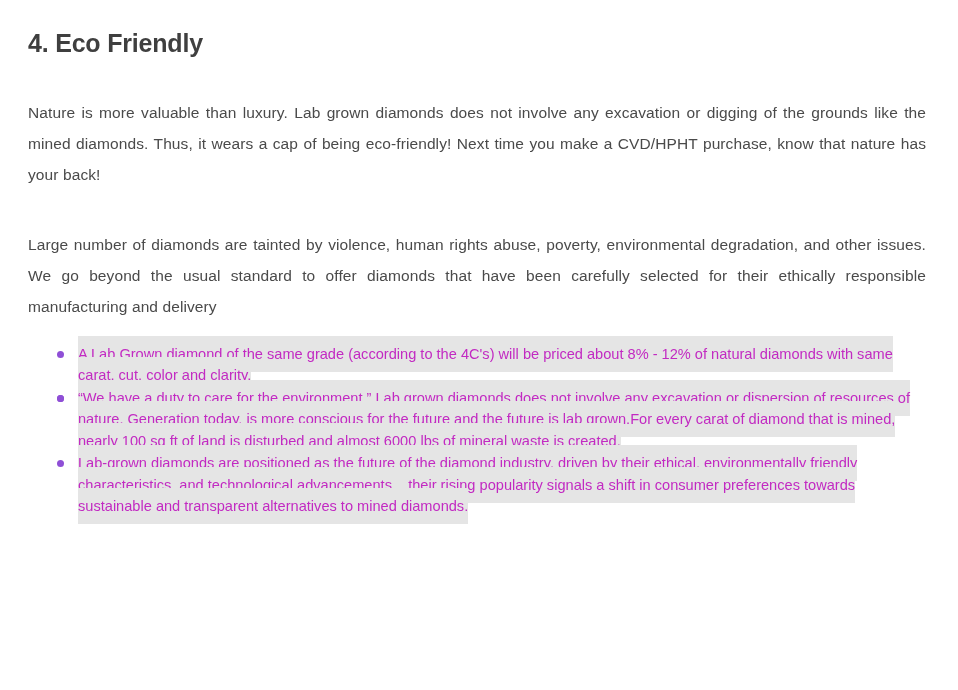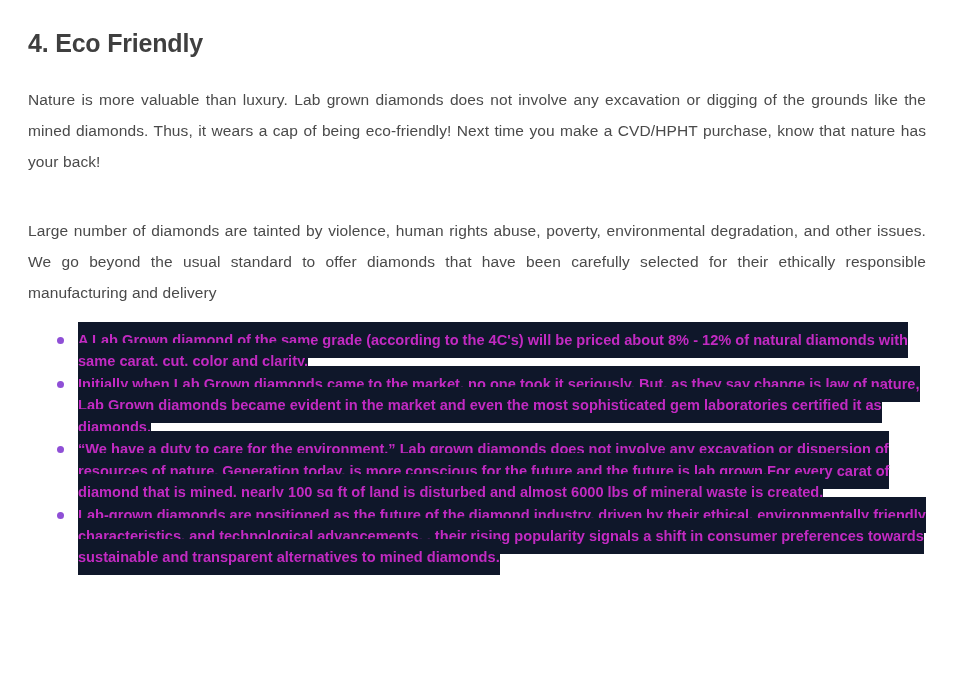--- a/index.html
+++ b/index.html
@@ -26,21 +26,21 @@
     margin: 0 0 0 0;
     letter-spacing: -0.2px;
   }
   .heading-block-1 { margin-top: 10px; }
   .heading-block-2 { margin-top: 38px; }
   p.body-para {
     font-size: 15.5px;
     line-height: 2.0;
     color: #4a4a4a;
     text-align: justify;
-    margin: 26px 0 0 0;
+    margin: 39px 0 0 0;
     letter-spacing: 0.1px;
   }
   ul.bullet-list {
     margin: 22px 0 0 0;
     padding-left: 46px;
     list-style: none;
   }
   ul.bullet-list li {
     position: relative;
     font-size: 14.6px;
@@ -53,25 +53,24 @@
     position: absolute;
     left: -17px;
     top: 7px;
     width: 7px;
     height: 7px;
     border-radius: 50%;
     background: #8f4fd6;
     display: block;
   }
   ul.bullet-list li .hl {
-    background: #0f172a;
+    background: #e5e5e5;
     box-decoration-break: clone;
     -webkit-box-decoration-break: clone;
     padding: 10px 0;
-    font-weight: bold;
   }
   .sp-err {
     border-bottom: 2px dotted #e24a4a;
     padding-bottom: 0px;
   }
 </style>
 </head>
 <body>
 
 <div class="page">
@@ -85,21 +84,20 @@
     <p class="body-para">Large number of diamonds are tainted by violence, human rights abuse, poverty, environmental degradation, and other issues. We go beyond the usual standard to offer diamonds that have been carefully selected for their ethically responsible manufacturing and delivery</p>
   </div>
 
   <ul class="bullet-list">
     <li>
       <span class="bullet-dot"></span>
       <span class="hl">A Lab Grown diamond of the same grade (according to the 4C's) will be priced about 8% - 12% of natural diamonds with same carat, cut, color and clarity.</span>
     </li>
     <li>
       <span class="bullet-dot"></span>
-      <span class="hl">Initially when Lab Grown diamonds came to the market, no one took it seriously. But, as they say change is law of nature, Lab Grown diamonds became evident in the market and even the most sophisticated gem laboratories certified it as diamonds.</span>
     </li>
     <li>
       <span class="bullet-dot"></span>
       <span class="hl">“We have a duty to care for the environment.” Lab grown diamonds does not involve any excavation or dispersion of resources of nature. Generation today, is more conscious for the future and the future is lab grown.For every carat of diamond that is mined, nearly 100 <span class="sp-err">sq</span> ft of land is disturbed and almost 6000 <span class="sp-err">lbs</span> of mineral waste is created.</span>
     </li>
     <li>
       <span class="bullet-dot"></span>
       <span class="hl">Lab-grown diamonds are positioned as the future of the diamond industry, driven by their ethical, environmentally friendly characteristics, and technological advancements. , their rising popularity signals a shift in consumer preferences towards sustainable and transparent alternatives to mined diamonds.</span>
     </li>
   </ul>

